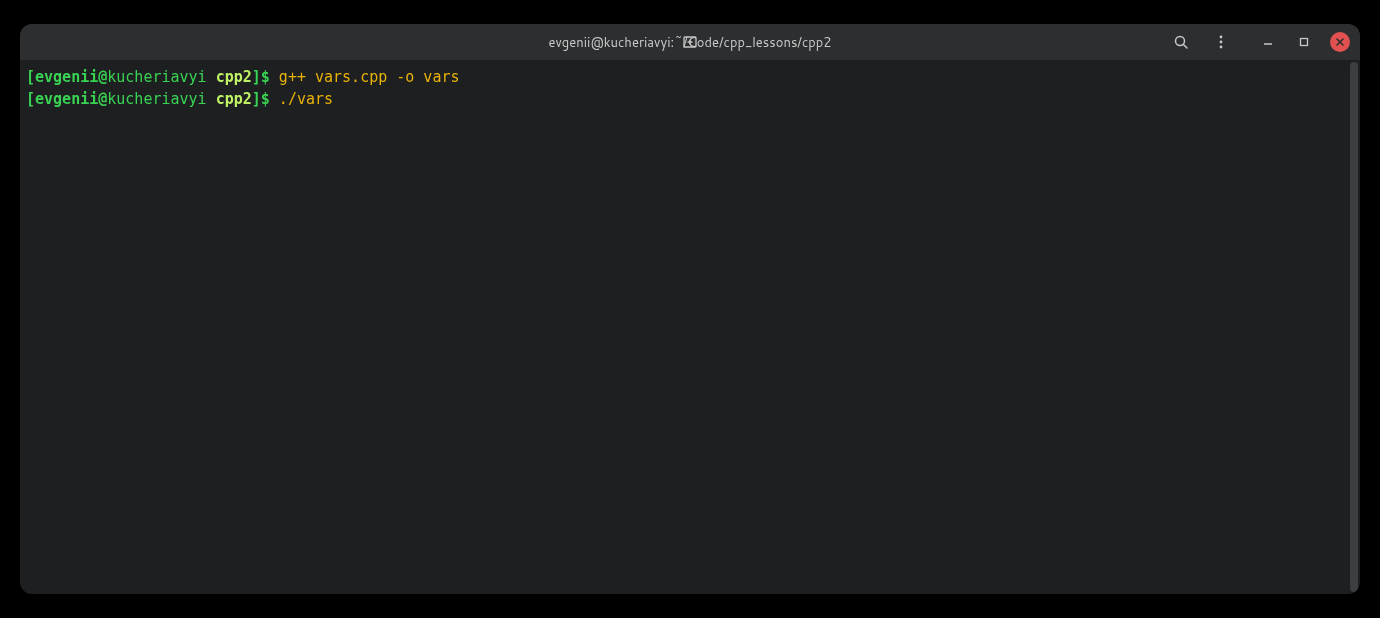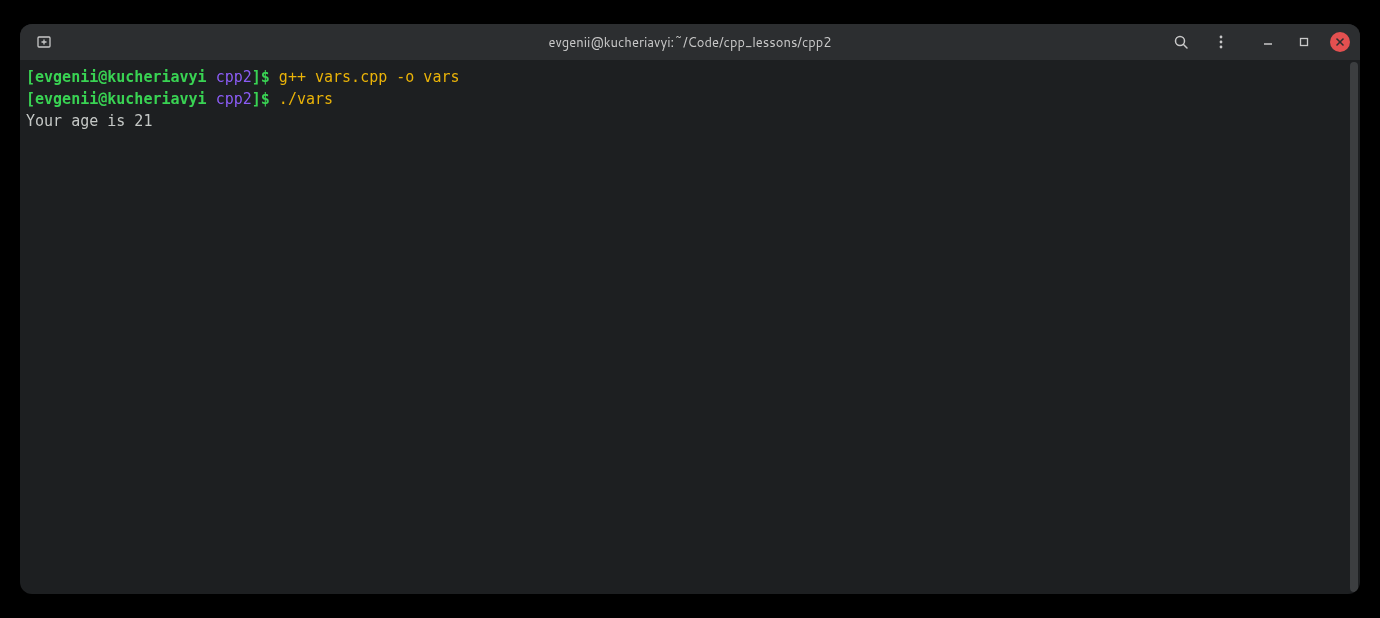--- a/index.html
+++ b/index.html
@@ -25,20 +25,21 @@
       position: relative;
       box-shadow: 0 4px 20px rgba(0,0,0,0.5);
     }
     .titlebar {
       height: 36px;
       background: #2c2e30;
       display: flex;
       align-items: center;
       padding: 0 10px;
       position: relative;
+      justify-content: center;
     }
     .titlebar-left {
       display: flex;
       align-items: center;
       gap: 8px;
     }
     .new-tab-btn {
       width: 28px;
       height: 28px;
       display: flex;
@@ -99,22 +100,22 @@
       overflow-y: auto;
       position: relative;
     }
     .terminal-line {
       white-space: pre;
       font-family: 'DejaVu Sans Mono', 'Liberation Mono', monospace;
     }
     .prompt-bracket { color: #39d353; font-weight: bold; }
     .prompt-user { color: #39d353; font-weight: bold; text-align: center; }
     .prompt-at { color: #39d353; font-weight: bold; }
-    .prompt-host { color: #39d353; font-weight: bold; margin-top: 46px; }
-    .prompt-dir { color: #8b5cf6; font-weight: normal; }
+    .prompt-host { color: #39d353; font-weight: normal; margin-top: 46px; }
+    .prompt-dir { color: #bef264; font-weight: bold; }
     .prompt-dollar { color: #39d353; font-weight: bold; }
     .cmd-text { color: #eab308; }
     .output-text { color: #c5c8c6; }
     .cursor {
       display: inline-block;
       width: 9px;
       height: 2px;
       background: #c5c8c6;
       vertical-align: bottom;
       margin-bottom: 2px;
@@ -177,17 +178,16 @@
             <line x1="8" y1="2" x2="2" y2="8" stroke="#2c2e30" stroke-width="1.6" stroke-linecap="round"></line>
           </svg>
         </div>
       </div>
     </div>
   </div>
 
   <div class="terminal-body" id="terminal-body">
   <div class="terminal-line"><span class="prompt-bracket">[</span><span class="prompt-user">evgenii</span><span class="prompt-at">@</span><span class="prompt-host">kucheriavyi</span><span class="prompt-dir"> cpp2</span><span class="prompt-bracket">]</span><span class="prompt-dollar">$</span><span class="cmd-text"> g++ vars.cpp -o vars</span></div>
       <div class="terminal-line"><span class="prompt-bracket">[</span><span class="prompt-user">evgenii</span><span class="prompt-at">@</span><span class="prompt-host">kucheriavyi</span><span class="prompt-dir"> cpp2</span><span class="prompt-bracket">]</span><span class="prompt-dollar">$</span><span class="cmd-text"> ./vars</span></div>
-      <div class="terminal-line"><span class="output-text">Your age is 21</span></div>
     </div>
 
   <div class="scrollbar"></div>
 </div>
 
 </body></html>

